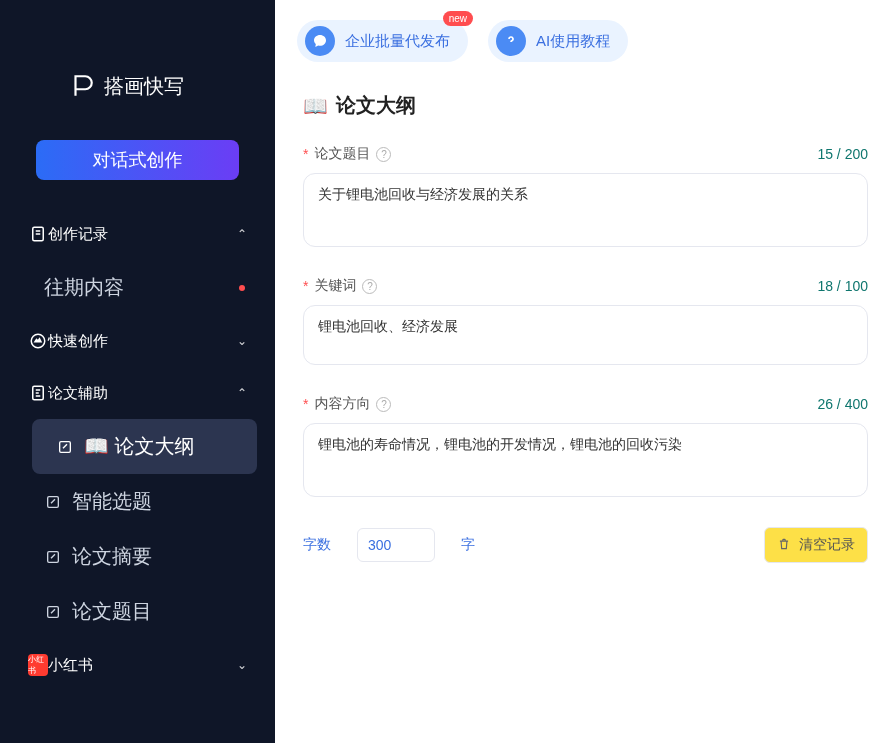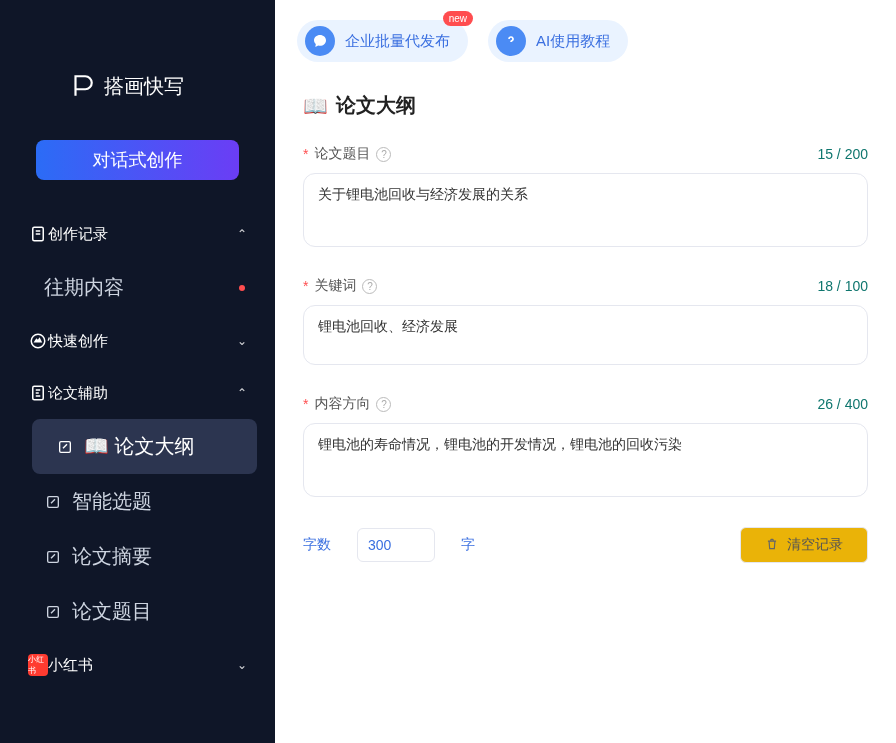--- a/index.html
+++ b/index.html
@@ -31,21 +31,21 @@
 .req { color: #ff4d4f; }
 .help { width: 15px; height: 15px; border: 1px solid #bbb; border-radius: 50%; font-size: 10px; color: #aaa; display: flex; align-items: center; justify-content: center; }
 .counter { margin-left: auto; color: #0f766e; font-size: 14px; }
 .ta { width: 100%; border: 1px solid #e5e7ef; border-radius: 12px; padding: 12px 14px; font-size: 14px; color: #333; resize: none; font-family: inherit; outline: none; }
 .h1 { height: 74px; }
 .h2 { height: 60px; }
 .h3 { height: 74px; font-family: Liberation Mono, monospace; }
 .bottom-row { display: flex; align-items: center; gap: 26px; margin-top: 8px; }
 .lbl-blue { color: #3a6fe0; font-size: 14px; }
 .num-input { width: 78px; height: 34px; border: 1px solid #e5e7ef; border-radius: 6px; padding: 0 10px; font-size: 14px; color: #3a6fe0; outline: none; }
-.clear-btn { margin-left: auto; display: flex; align-items: center; gap: 8px; padding: 8px 24px; border: 1px solid #e5e7ef; border-radius: 6px; background: #eab308; font-size: 14px; color: #555; cursor: pointer; }
+.clear-btn { margin-left: auto; display: flex; align-items: center; gap: 8px; padding: 8px 12px; border: 1px solid #e5e7ef; border-radius: 6px; background: #fde047; font-size: 14px; color: #555; cursor: pointer; }
 </style>
 </head>
 <body>
 
 <div class="sidebar">
   <div class="logo">
     <span class="logo-icon">
       <svg width="26" height="26" viewBox="0 0 24 24" fill="none" stroke="#fff" stroke-width="2">
           <path d="M6 3h9a6 6 0 0 1 0 12H6z M6 3v18"></path>
         </svg>

